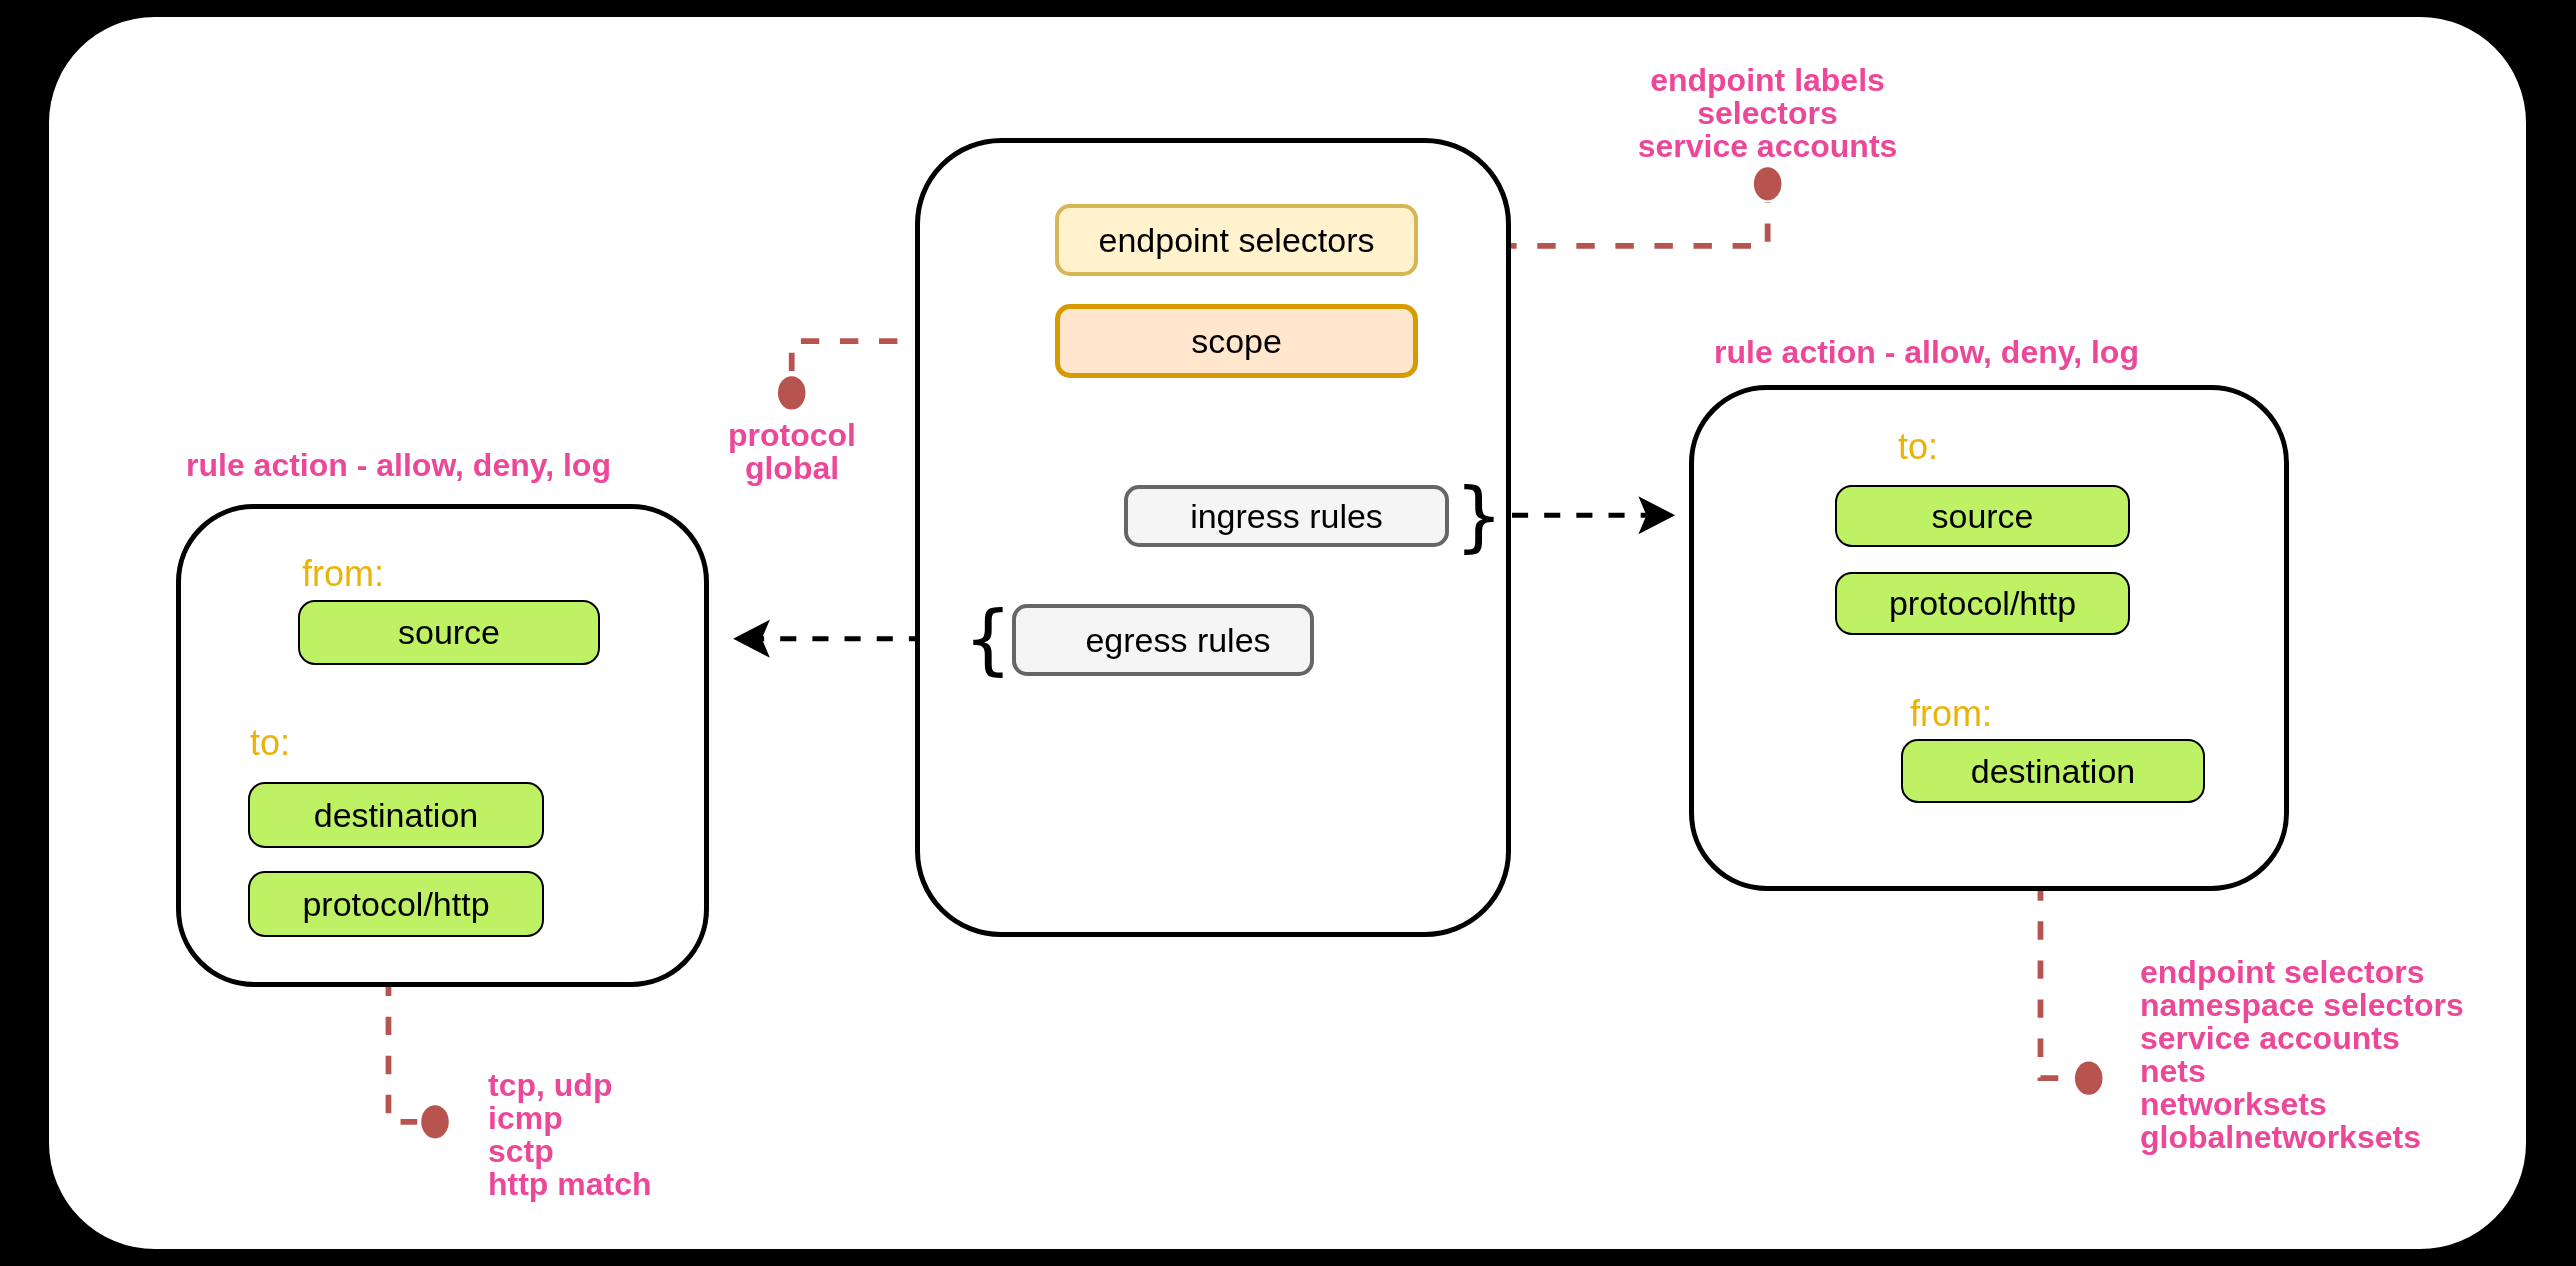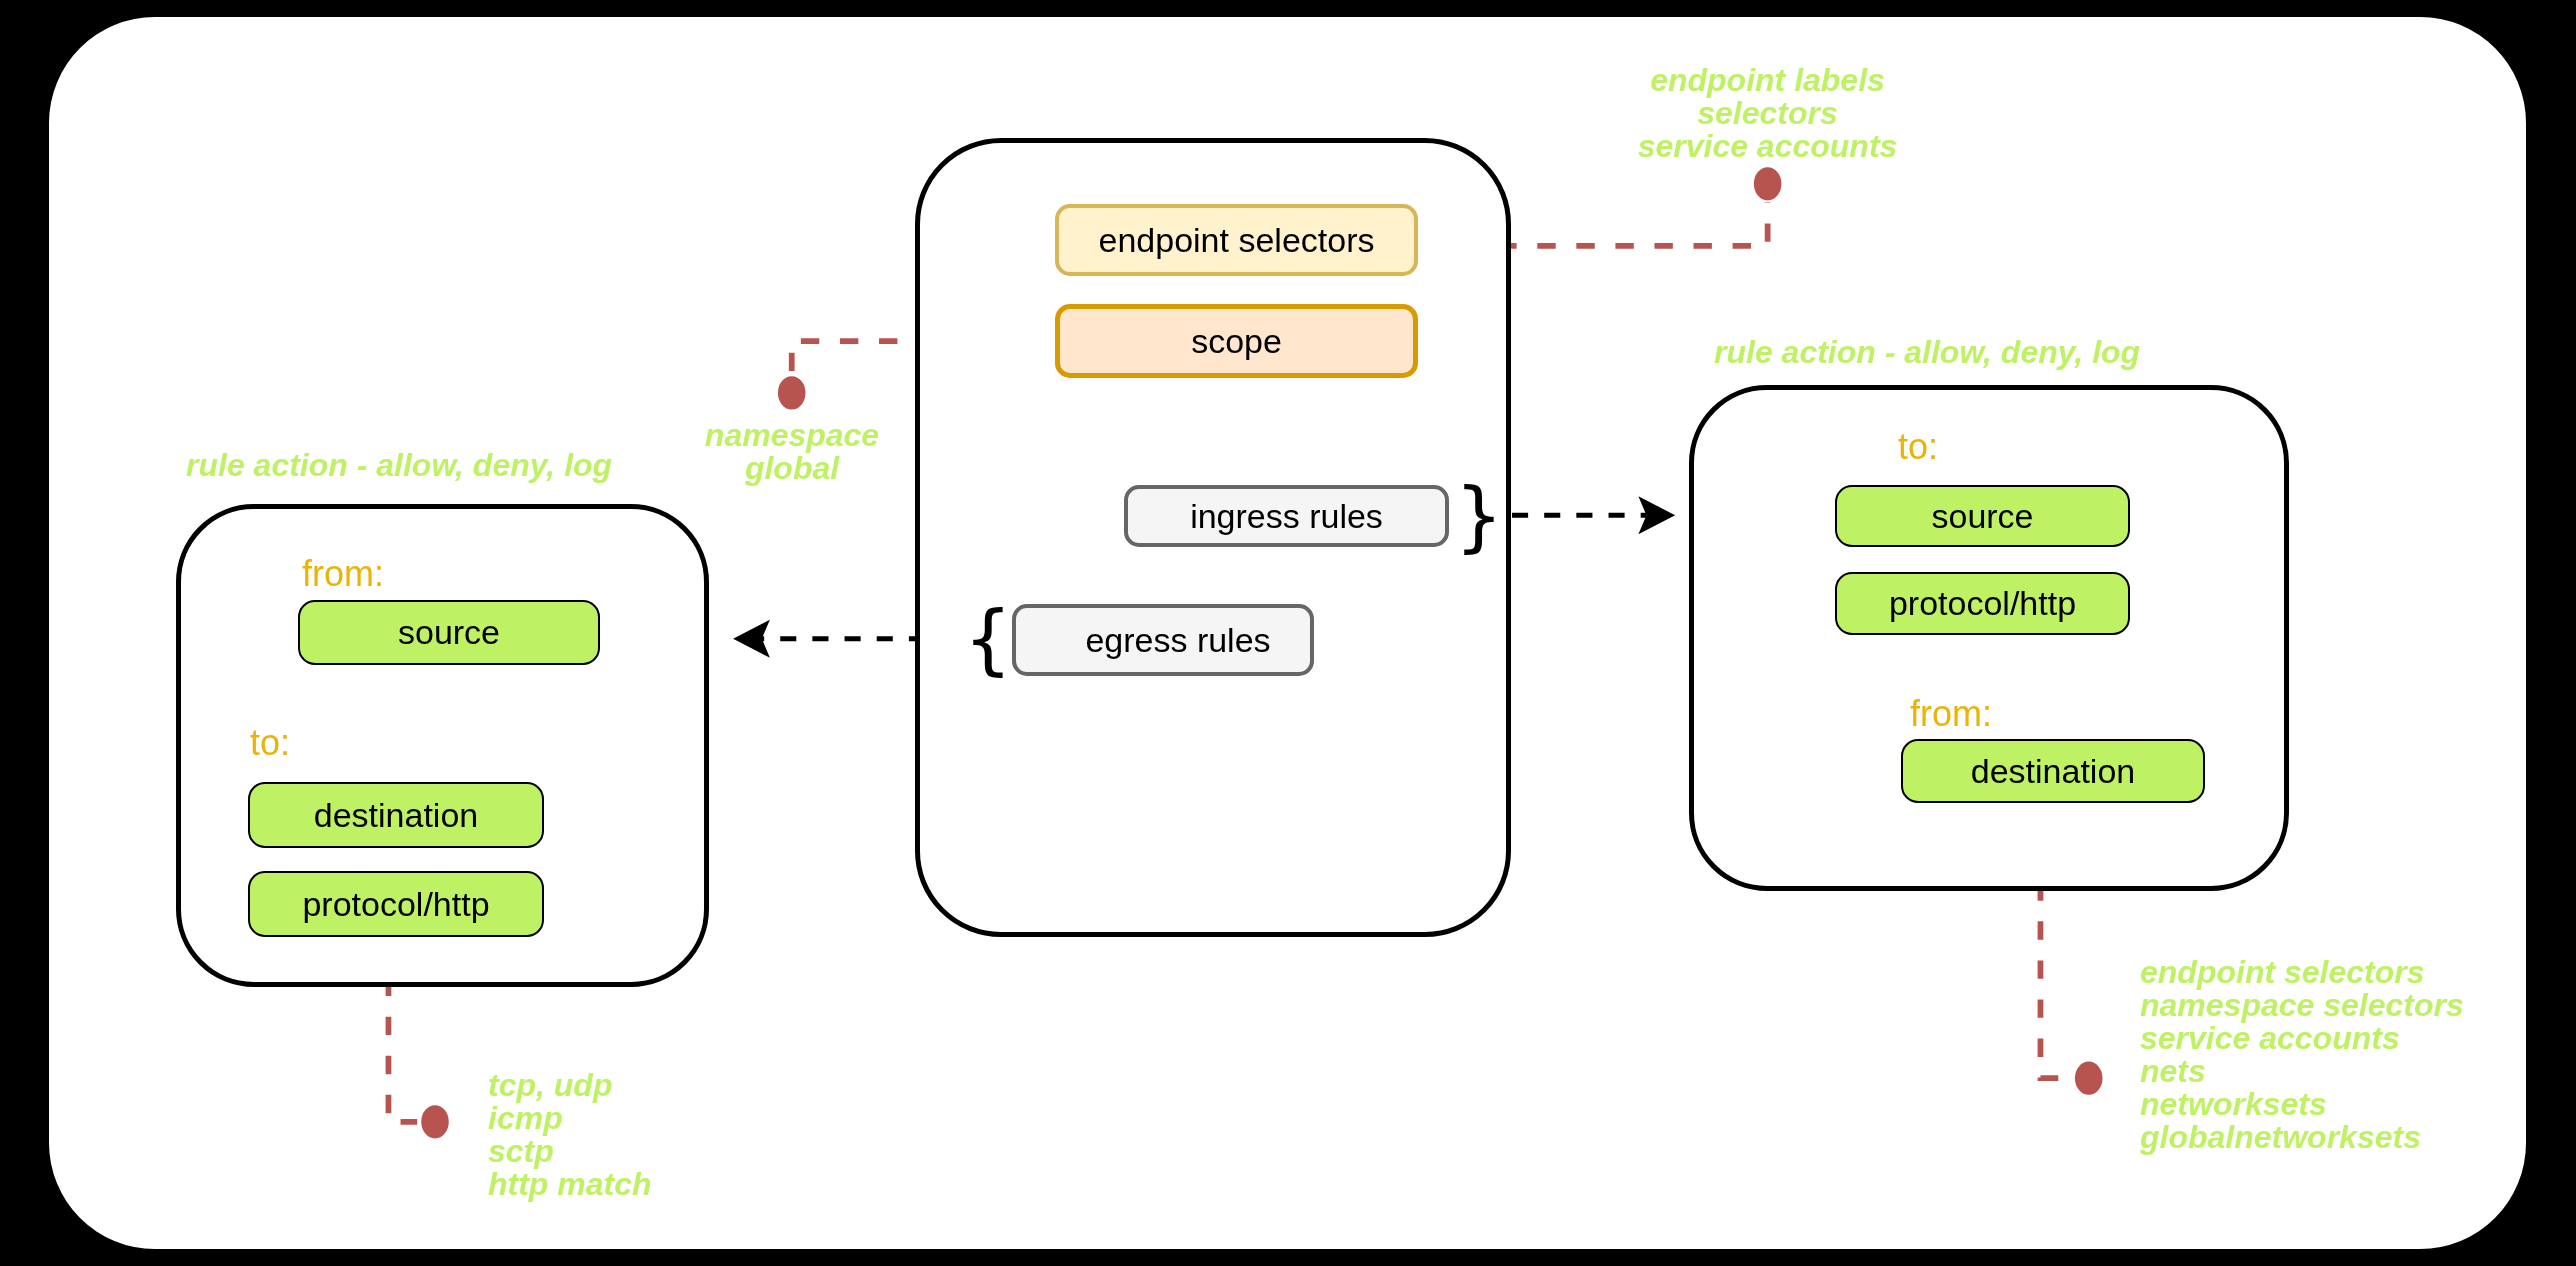--- a/index.html
+++ b/index.html
@@ -21,21 +21,21 @@
     font-size:34px; color:#000000; border-radius:15px; white-space:nowrap;
   }
   .pill-yellow { background:#FFF2CC; border:4.6px solid #D6B656; }
   .pill-orange { background:#FFE6CC; border:5.2px solid #D79B00; }
   .pill-gray   { background:#F5F5F5; border:4.6px solid #666666; }
   .pill-white  { background:#bef264; border:2.9px solid #000000; border-radius:17px; }
   .field-label {
     position:absolute; font-size:36px; color:#eab308; white-space:nowrap;
   }
   .red-note {
-    position:absolute; color:#bef264; font-weight:bold; font-style:italic;
+    position:absolute; color:#ec4899; font-weight:bold; 
     font-size:32px; line-height:33px; white-space:nowrap;
   }
   .red-note.centered { text-align:center; }
   .brace {
     position:absolute; color:#000000; font-size:76px; font-weight:400;
     display:flex; align-items:center; justify-content:center;
     width:52px; height:101px; font-family:"DejaVu Sans", sans-serif;
   }
   #connector-layer {
     position:absolute; left:0; top:0; width:2576px; height:1266px;
@@ -129,21 +129,21 @@
     <span>destination</span>
   </div>
 
   <div class="red-note centered" style="left:1595px; top:64px; width:345px;">
     <div>endpoint labels</div>
     <div>selectors</div>
     <div>service accounts</div>
   </div>
 
   <div class="red-note centered" style="left:677px; top:419px; width:230px;">
-    <div>namespace</div>
+    <div>protocol</div>
     <div>global</div>
   </div>
 
   <div class="red-note" style="left:488px; top:1069px;">
     <div>tcp, udp</div>
     <div>icmp</div>
     <div>sctp</div>
     <div>http match</div>
   </div>
 

